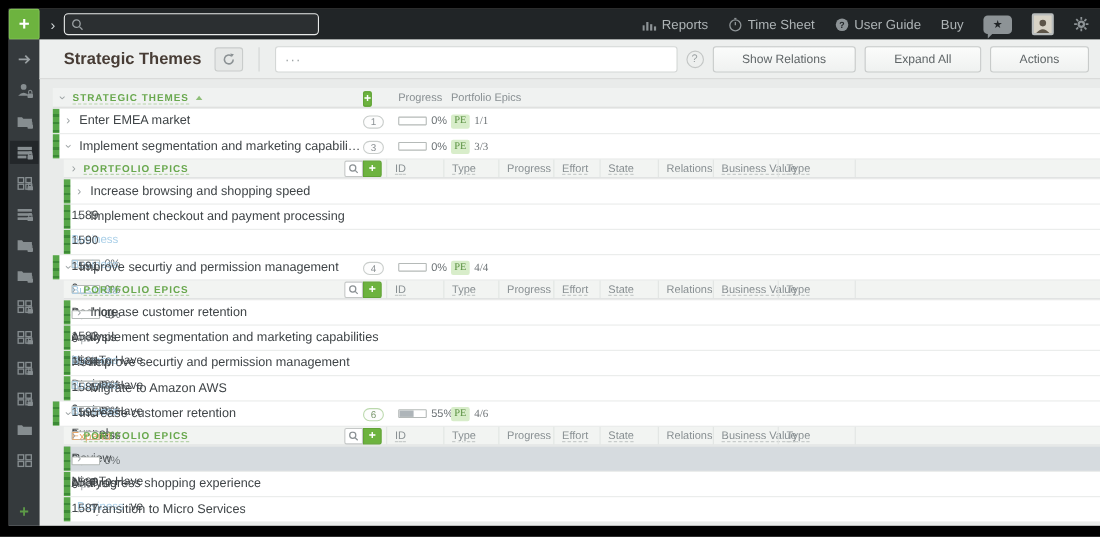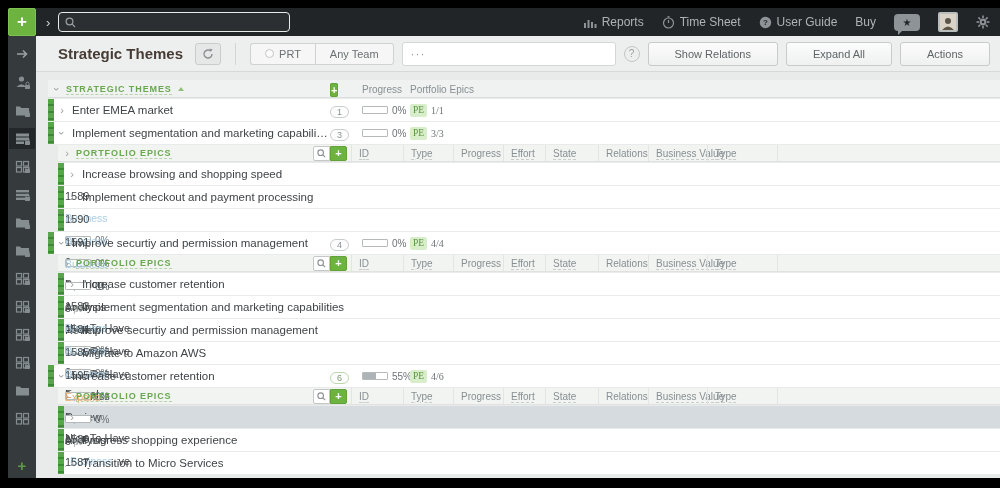--- a/index.html
+++ b/index.html
@@ -301,29 +301,20 @@
 
       <div class="toolbar">
         <span class="view-title">Strategic Themes</span>
         <div class="refresh-btn">
           <svg width="12" height="12" viewBox="0 0 12 12">
               <path d="M10 6 A4 4 0 1 1 8.2 2.7" fill="none" stroke="#8b9194" stroke-width="1.4"></path>
               <path d="M7.4 0.6 L10.6 1.4 L8.6 4" fill="#8b9194"></path>
             </svg>
         </div>
         <div class="tb-divider"></div>
-        <div class="seg-group">
-          <div class="seg first">
-            <span class="radio-dot"></span>
-            <span>PRT</span>
-          </div>
-          <div class="seg last">
-            <span>Any Team</span>
-          </div>
-        </div>
         <div class="filter-field">
           <span class="more-dots">···</span>
         </div>
         <div class="help-circle">?</div>
         <button class="tb-btn">Show Relations</button>
         <button class="tb-btn">Expand All</button>
         <button class="tb-btn">Actions</button>
       </div>
 
       <div class="content">

